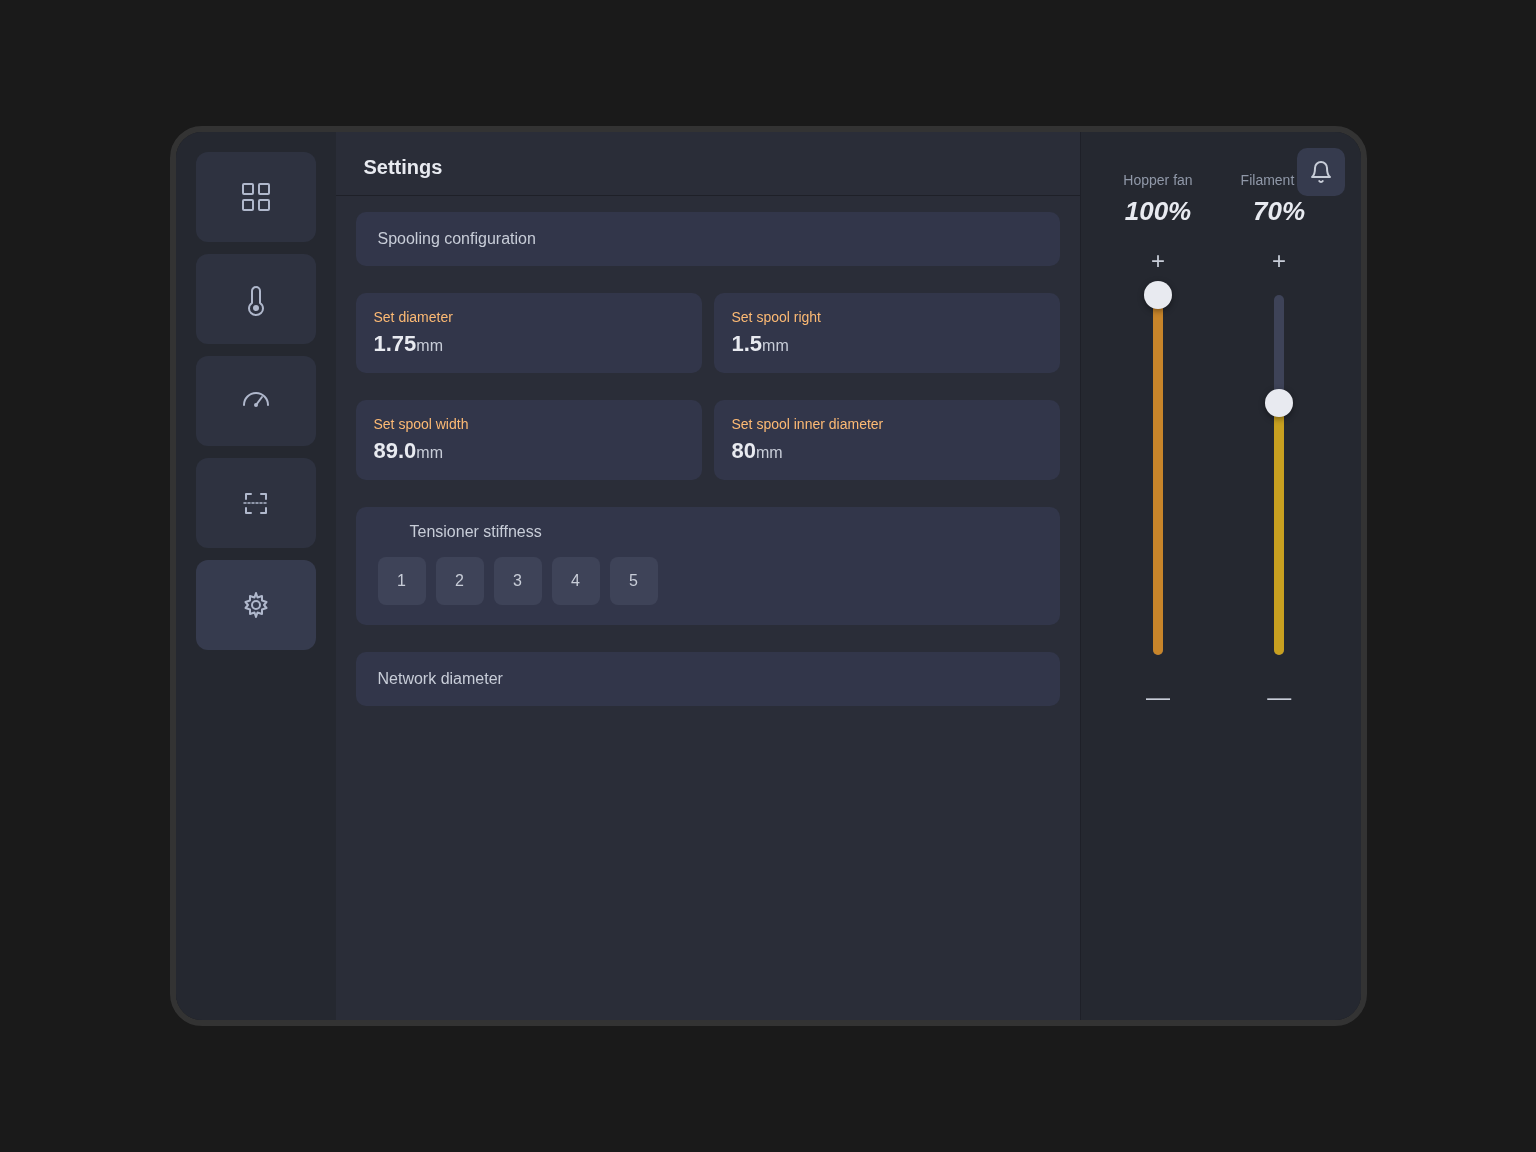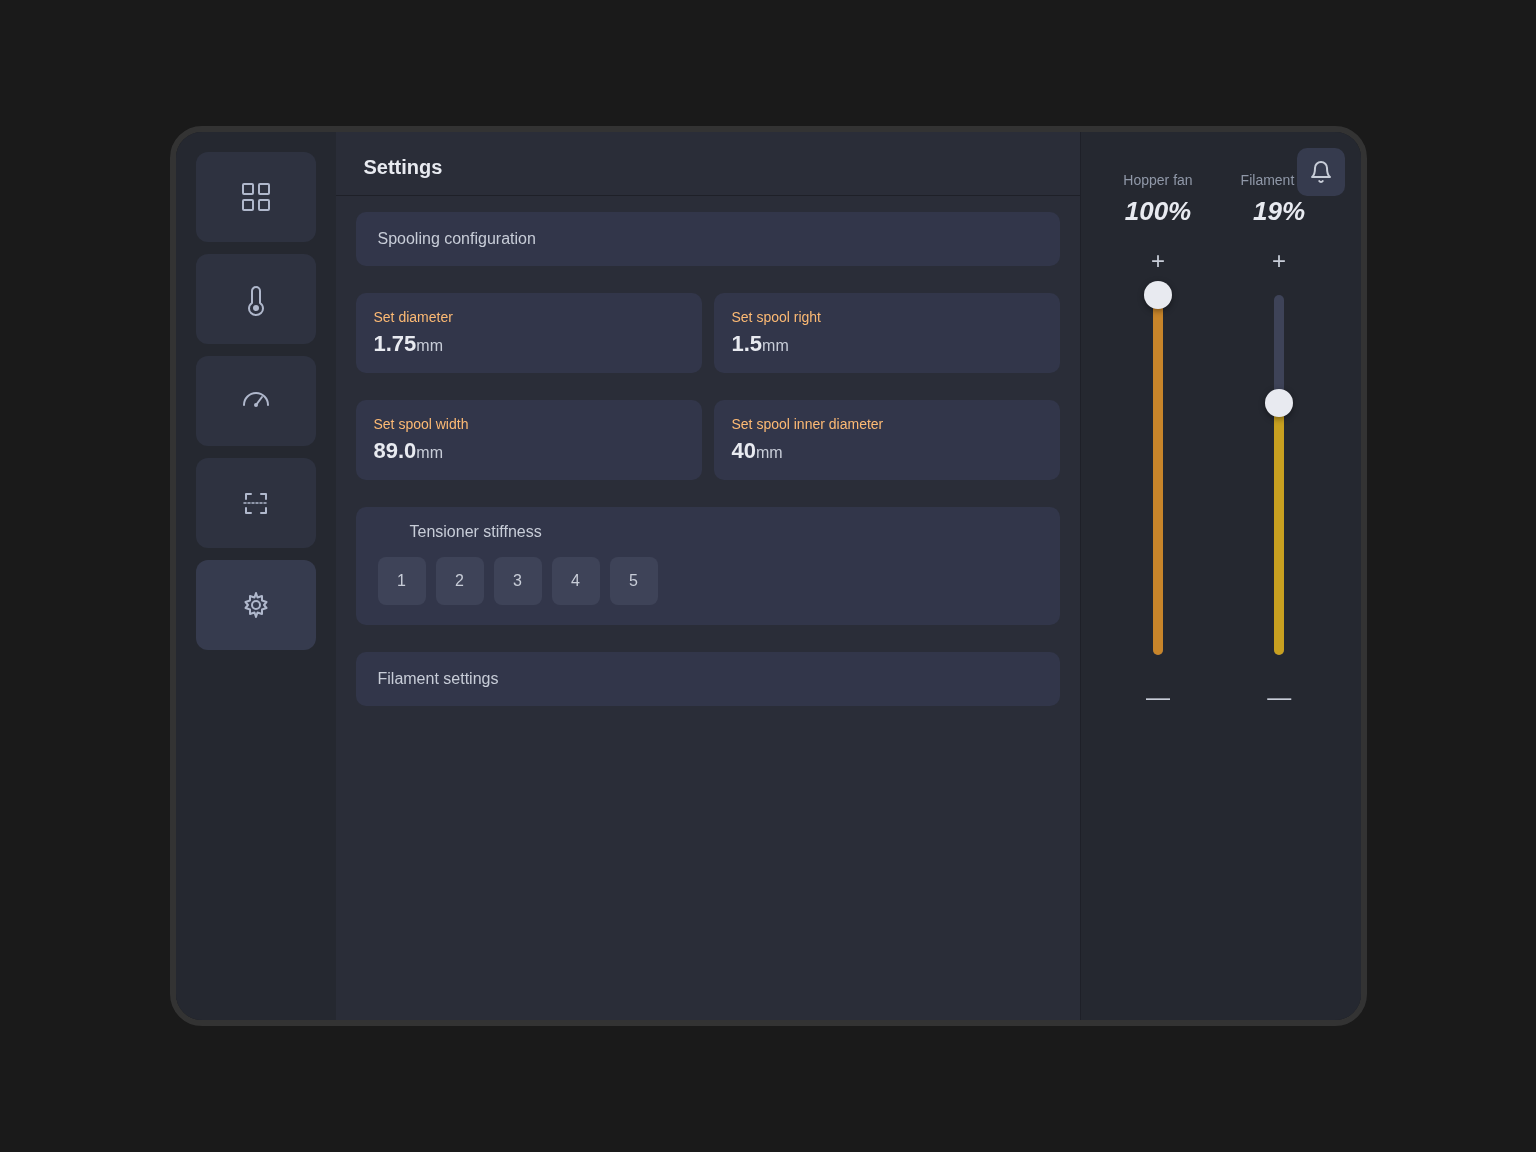--- a/index.html
+++ b/index.html
@@ -381,38 +381,38 @@
         <div class="cards-row">
           <div class="param-card">
             <div class="param-label">Set spool width</div>
             <div class="param-value">
               <span>89.0</span><span class="param-unit">mm</span>
             </div>
           </div>
           <div class="param-card">
             <div class="param-label">Set spool inner diameter</div>
             <div class="param-value">
-              <span>40</span><span class="param-unit">mm</span>
+              <span>80</span><span class="param-unit">mm</span>
             </div>
           </div>
         </div>
 
         <div class="tensioner-card">
           <div class="tensioner-label">Tensioner stiffness</div>
           <div class="tensioner-buttons">
             <button class="tensioner-btn">1</button>
             <button class="tensioner-btn">2</button>
             <button class="tensioner-btn">3</button>
             <button class="tensioner-btn">4</button>
             <button class="tensioner-btn">5</button>
           </div>
         </div>
 
         <div class="section-card">
-          <span class="section-card-title">Filament settings</span>
+          <span class="section-card-title">Network diameter</span>
         </div>
 
       </div>
     </main>
 
     <aside class="fan-panel">
 
       <div class="notification-btn">
         <svg viewBox="0 0 24 24">
           <path d="M18 8A6 6 0 0 0 6 8c0 7-3 9-3 9h18s-3-2-3-9" stroke="#c8cdd8" stroke-width="2" fill="none"></path>
@@ -428,21 +428,21 @@
           <div class="fan-plus-btn">+</div>
           <div class="slider-track" style="position:relative;">
             <div class="slider-fill-hopper" style="height:360px; border-radius:5px;"></div>
             <div class="slider-thumb" style="top: -14px;"></div>
           </div>
           <div class="fan-minus-btn">—</div>
         </div>
 
         <div class="fan-control">
           <span class="fan-name">Filament fan</span>
-          <span class="fan-percent">19%</span>
+          <span class="fan-percent">70%</span>
           <div class="fan-plus-btn">+</div>
           <div class="slider-track" style="position:relative;">
             <div class="slider-fill-filament" style="height:252px; border-radius:5px;"></div>
             <div class="slider-thumb" style="top: 94px;"></div>
           </div>
           <div class="fan-minus-btn">—</div>
         </div>
 
       </div>
     </aside>

